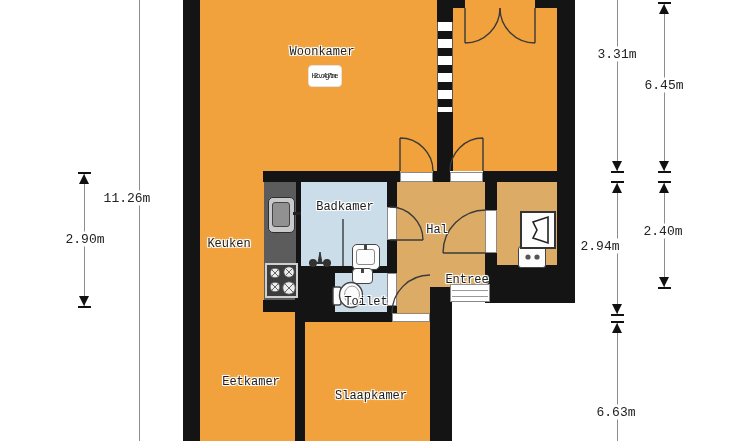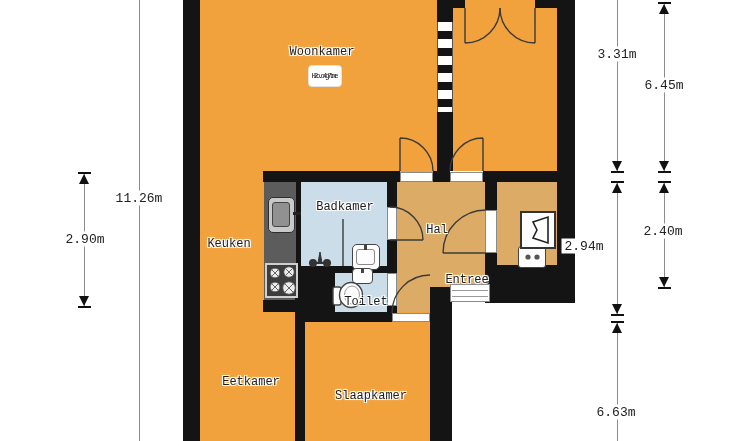--- a/index.html
+++ b/index.html
@@ -148,21 +148,21 @@
   </div>
   <span class="room-label" style="left:229px;top:244px">Keuken</span>
   <span class="room-label" style="left:345px;top:207px">Badkamer</span>
   <span class="room-label" style="left:366px;top:302px">Toilet</span>
   <span class="room-label" style="left:437px;top:230px">Hal</span>
   <span class="room-label" style="left:467px;top:280px">Entree</span>
   <span class="room-label" style="left:251px;top:382px">Eetkamer</span>
   <span class="room-label" style="left:371px;top:396px">Slaapkamer</span>
 
   <div class="dim-line" style="left:139px;top:0;height:441px"></div>
-  <span class="dim-label" style="left:139px;top:198px">11.26m</span>
+  <span class="dim-label" style="left:127px;top:198px">11.26m</span>
 
   <div class="tick" style="left:78px;top:172px"></div>
   <div class="dim-line" style="left:84px;top:174px;height:132px"></div>
   <div class="arr-up" style="left:79px;top:174px"></div>
   <div class="arr-dn" style="left:79px;top:296px"></div>
   <div class="tick" style="left:78px;top:306px"></div>
   <span class="dim-label" style="left:85px;top:239px">2.90m</span>
 
   <div class="dim-line" style="left:617px;top:0;height:171px"></div>
   <div class="arr-dn" style="left:612px;top:161px"></div>
@@ -174,21 +174,21 @@
   <div class="arr-up" style="left:659px;top:4px"></div>
   <div class="arr-dn" style="left:659px;top:161px"></div>
   <div class="tick" style="left:658px;top:171px"></div>
   <span class="dim-label" style="left:664px;top:85px">6.45m</span>
 
   <div class="tick" style="left:611px;top:181px"></div>
   <div class="dim-line" style="left:617px;top:183px;height:131px"></div>
   <div class="arr-up" style="left:612px;top:183px"></div>
   <div class="arr-dn" style="left:612px;top:304px"></div>
   <div class="tick" style="left:611px;top:314px"></div>
-  <span class="dim-label" style="left:584px;top:246px">2.94m</span>
+  <span class="dim-label" style="left:600px;top:246px">2.94m</span>
 
   <div class="tick" style="left:658px;top:181px"></div>
   <div class="dim-line" style="left:664px;top:183px;height:104px"></div>
   <div class="arr-up" style="left:659px;top:183px"></div>
   <div class="arr-dn" style="left:659px;top:277px"></div>
   <div class="tick" style="left:658px;top:287px"></div>
   <span class="dim-label" style="left:663px;top:231px">2.40m</span>
 
   <div class="tick" style="left:611px;top:321px"></div>
   <div class="dim-line" style="left:617px;top:323px;height:118px"></div>

